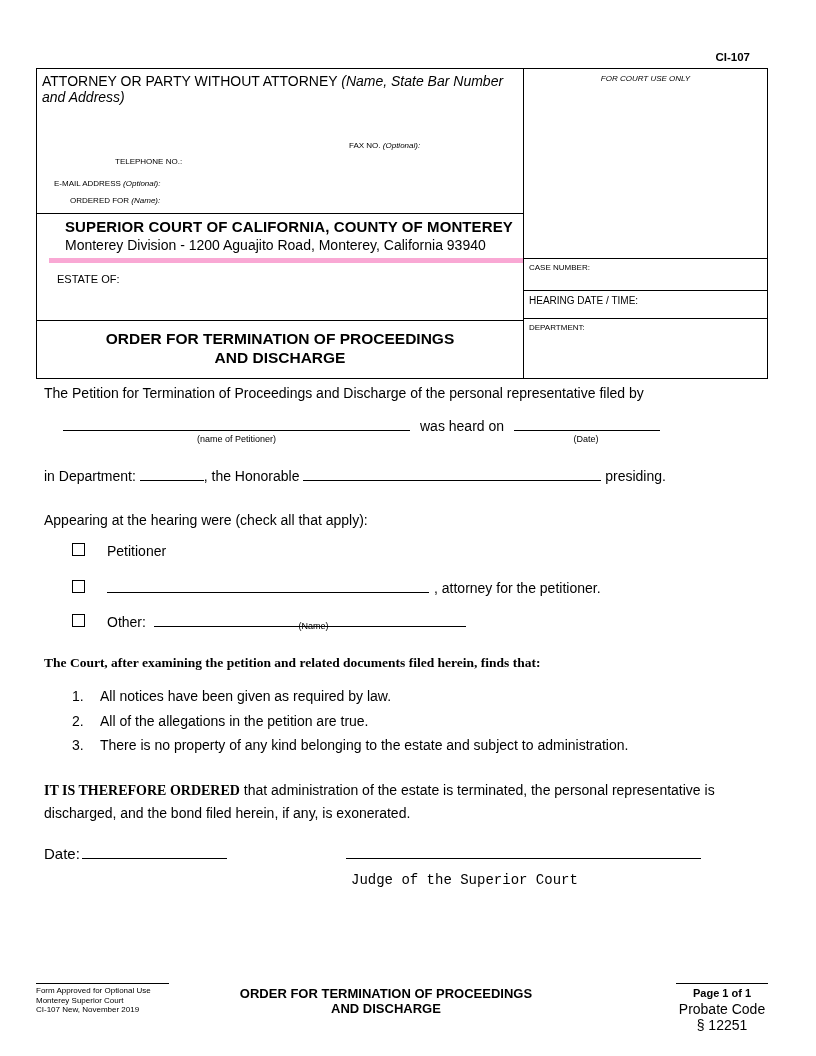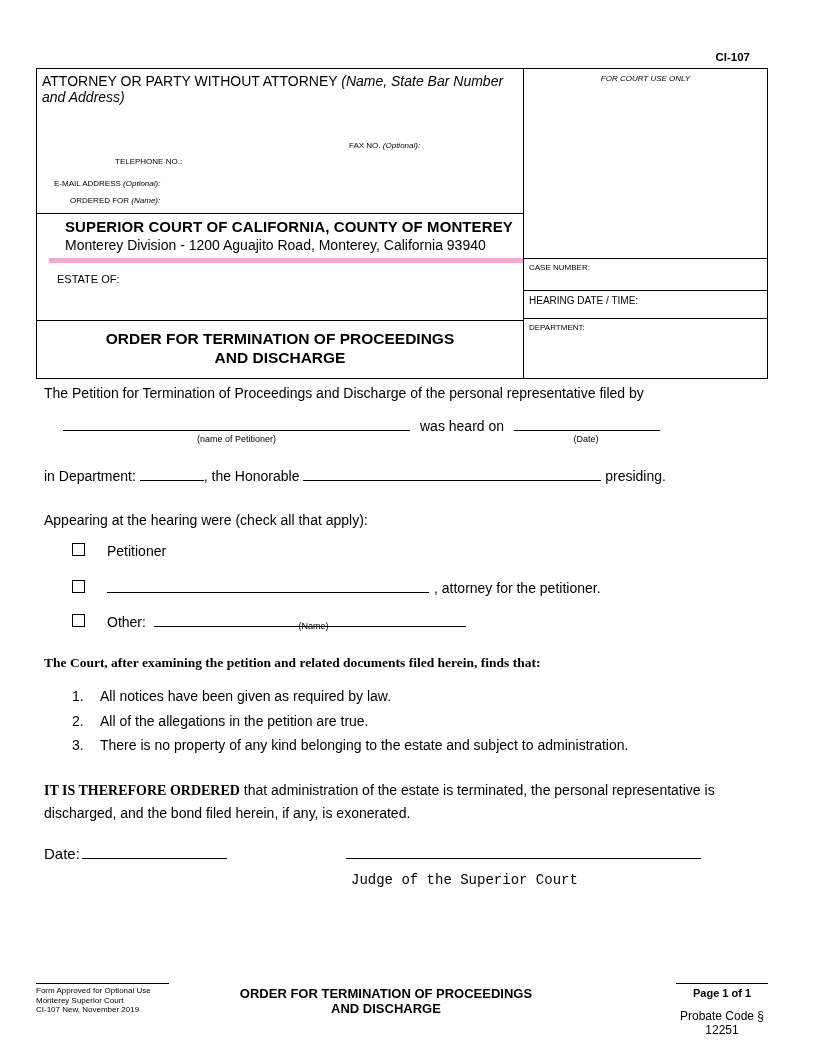--- a/index.html
+++ b/index.html
@@ -41,21 +41,21 @@
   .checkbox { width:13px; height:13px; border:1.5px solid #000; display:inline-block; flex:none; background:#fff; }
   .check-row { display:flex; align-items:baseline; }
   .num { display:inline-block; width:28px; }
   .bold { font-weight:bold;font-family:Liberation Serif, serif; }
 
   .footer { position:absolute; top:983px; left:36px; width:732px; height:45px; }
   .f-left { position:absolute; left:0; top:0; width:133px; border-top:1.5px solid #000; padding-top:2px; font-size:8px; line-height:9.5px; }
   .f-center { position:absolute; left:100px; top:3px; width:500px; text-align:center; font-weight:bold; font-size:13px; line-height:15px; }
   .f-right { position:absolute; right:0; top:0; width:92px; border-top:1.5px solid #000; padding-top:3px; text-align:center; }
   .f-page { font-size:11px; font-weight:bold; }
-  .f-code { font-size:12px; margin-top:10px; }
+  .f-code { font-size:14px; margin-top:2px; }
 </style>
 </head>
 <body>
 
 <div class="page">
 
   <div class="form-number">CI-107</div>
 
   <div class="header-box">
     <div class="hb-left">

